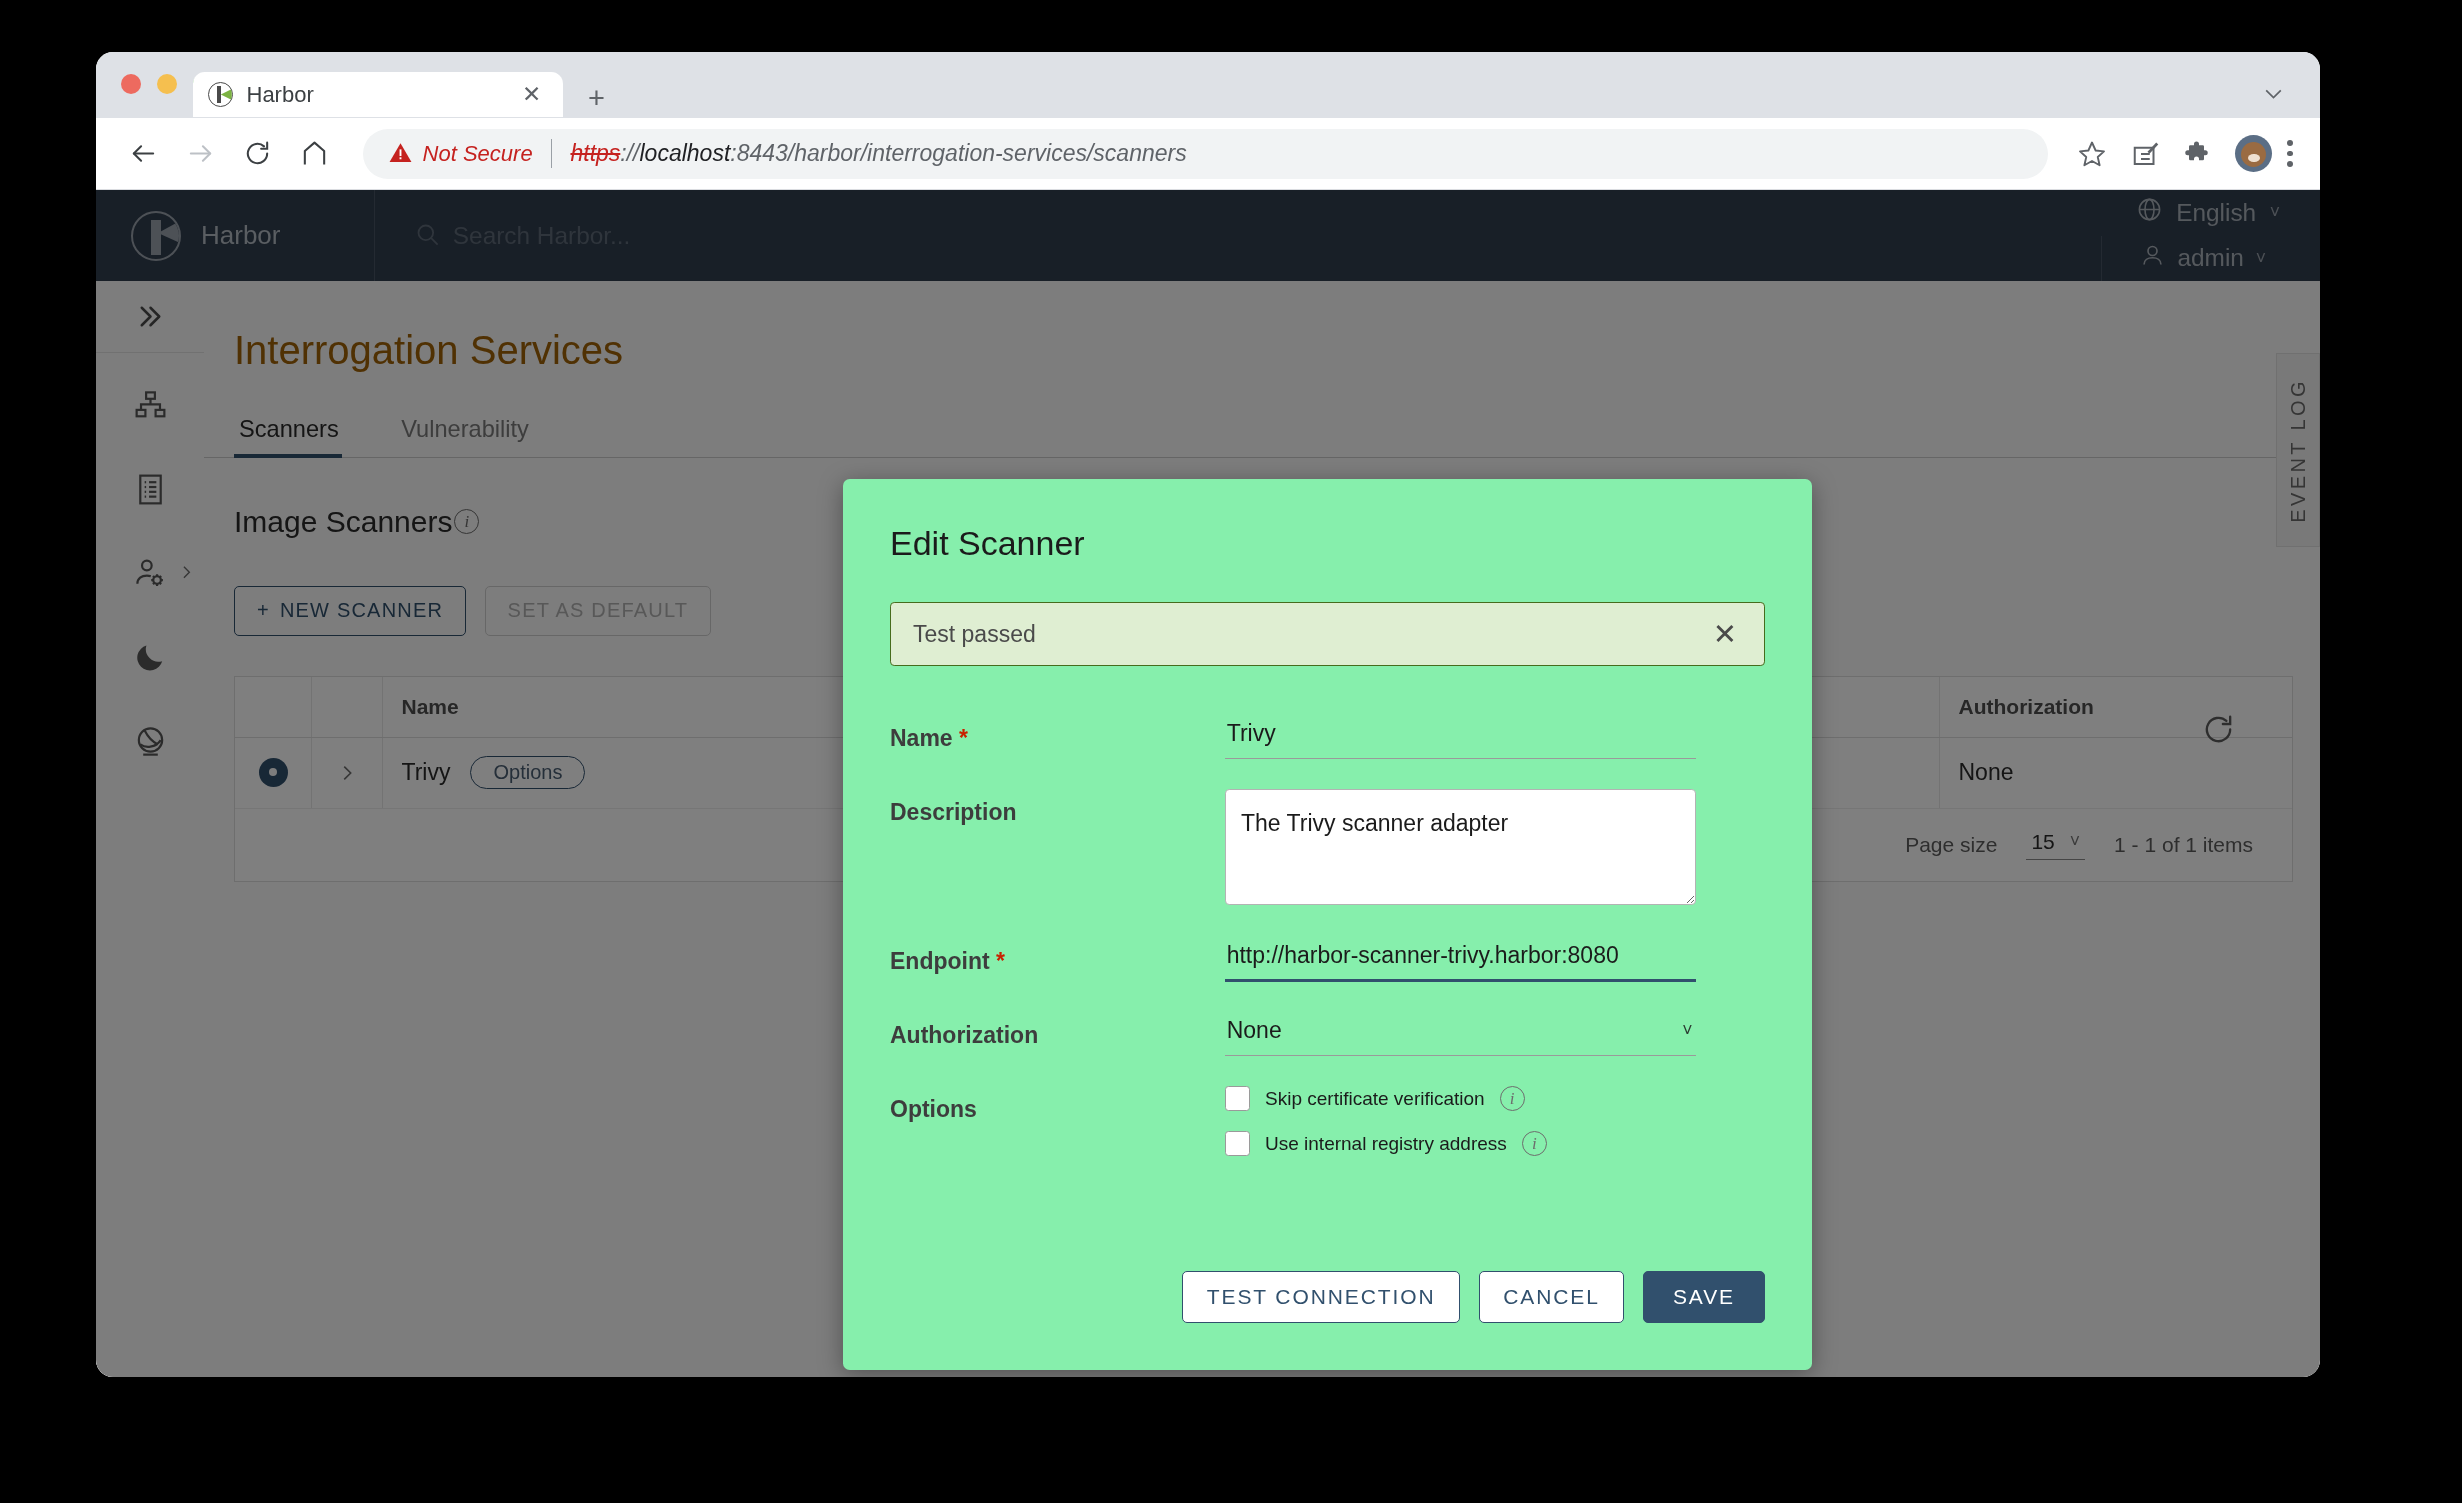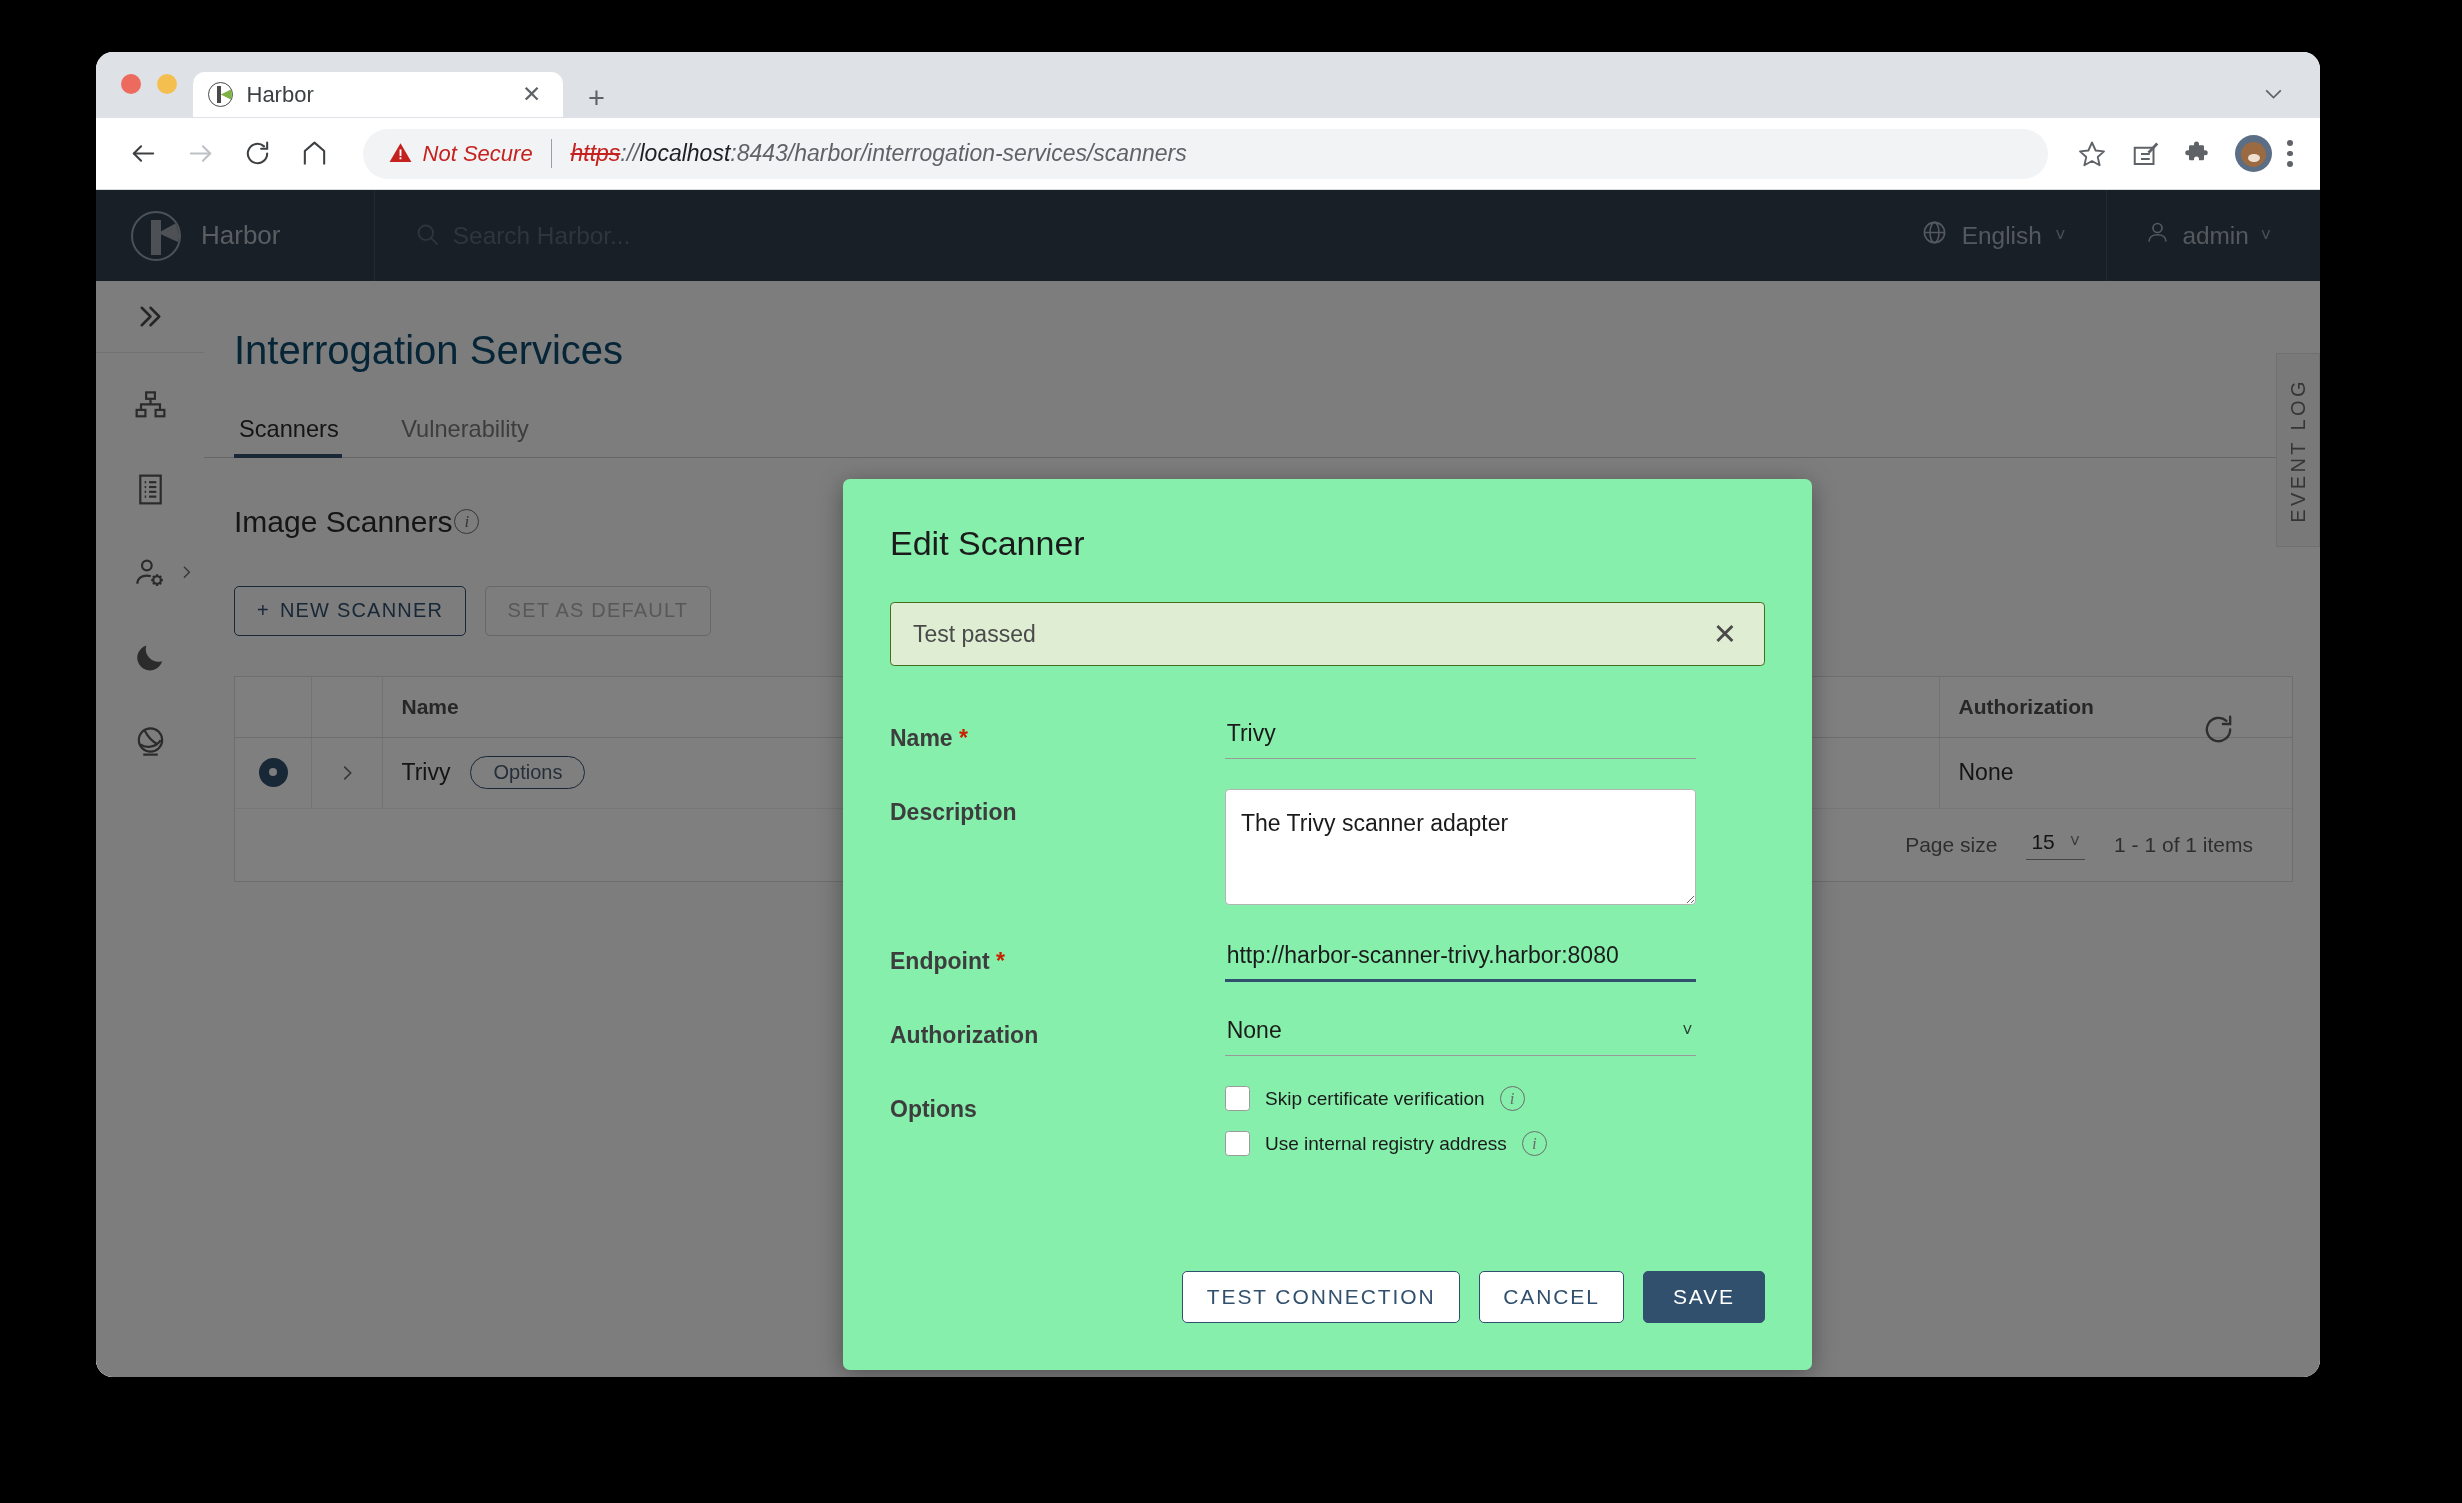--- a/index.html
+++ b/index.html
@@ -183,21 +183,21 @@
   }
   #harbor-brand-name { font-size: 26px; color: #b4bcc4; }
   #harbor-search {
     display: flex; align-items: center; gap: 11.8px;
     border-left: 0.8px solid #485464;
     height: 91px; padding-left: 39px; flex: 1;
     cursor: text;
   }
   #search-placeholder { font-size: 24.4px; color: #5e6a78; }
   #harbor-header-right {
-    display: flex; align-items: center; height: 100%;
+    display: flex; align-items: center; height: 100%; flex-direction: column;
   }
   #lang-selector {
     display: flex; align-items: center; gap: 13.5px;
     padding: 0 40px; height: 100%;
     color: #aab2bb; font-size: 24.4px; cursor: pointer;
   }
   #user-menu {
     display: flex; align-items: center; gap: 11.8px;
     padding: 0 49px 0 37px; height: 100%;
     border-left: 0.8px solid #485464;
@@ -224,21 +224,21 @@
     color: #565656; cursor: pointer; position: relative;
   }
   .sidebar-item.sp-1 { margin-top: 22px; }
   .sidebar-item.sp { margin-top: 20px; }
   .sidebar-item .sub-caret {
     position: absolute; right: 8.4px; font-size: 18.5px; color: #6d6d6d;
   }
   #main-area { flex: 1; position: relative; overflow: hidden; }
 
   #page-title {
-    font-size: 40px; color: #0c4a6e; font-weight: 400;
+    font-size: 40px; color: #a16207; font-weight: 400;
     padding: 47px 0 0 30px;
   }
   #page-tabs {
     display: flex; gap: 17px; padding-left: 30px; margin-top: 38px;
     border-bottom: 0.8px solid #cccccc;
   }
   .page-tab {
     font-size: 23.6px; color: #7b7b7b; padding: 5px 22px 13.5px 5px;
     cursor: pointer; position: relative; margin-right: 18.5px;
   }

